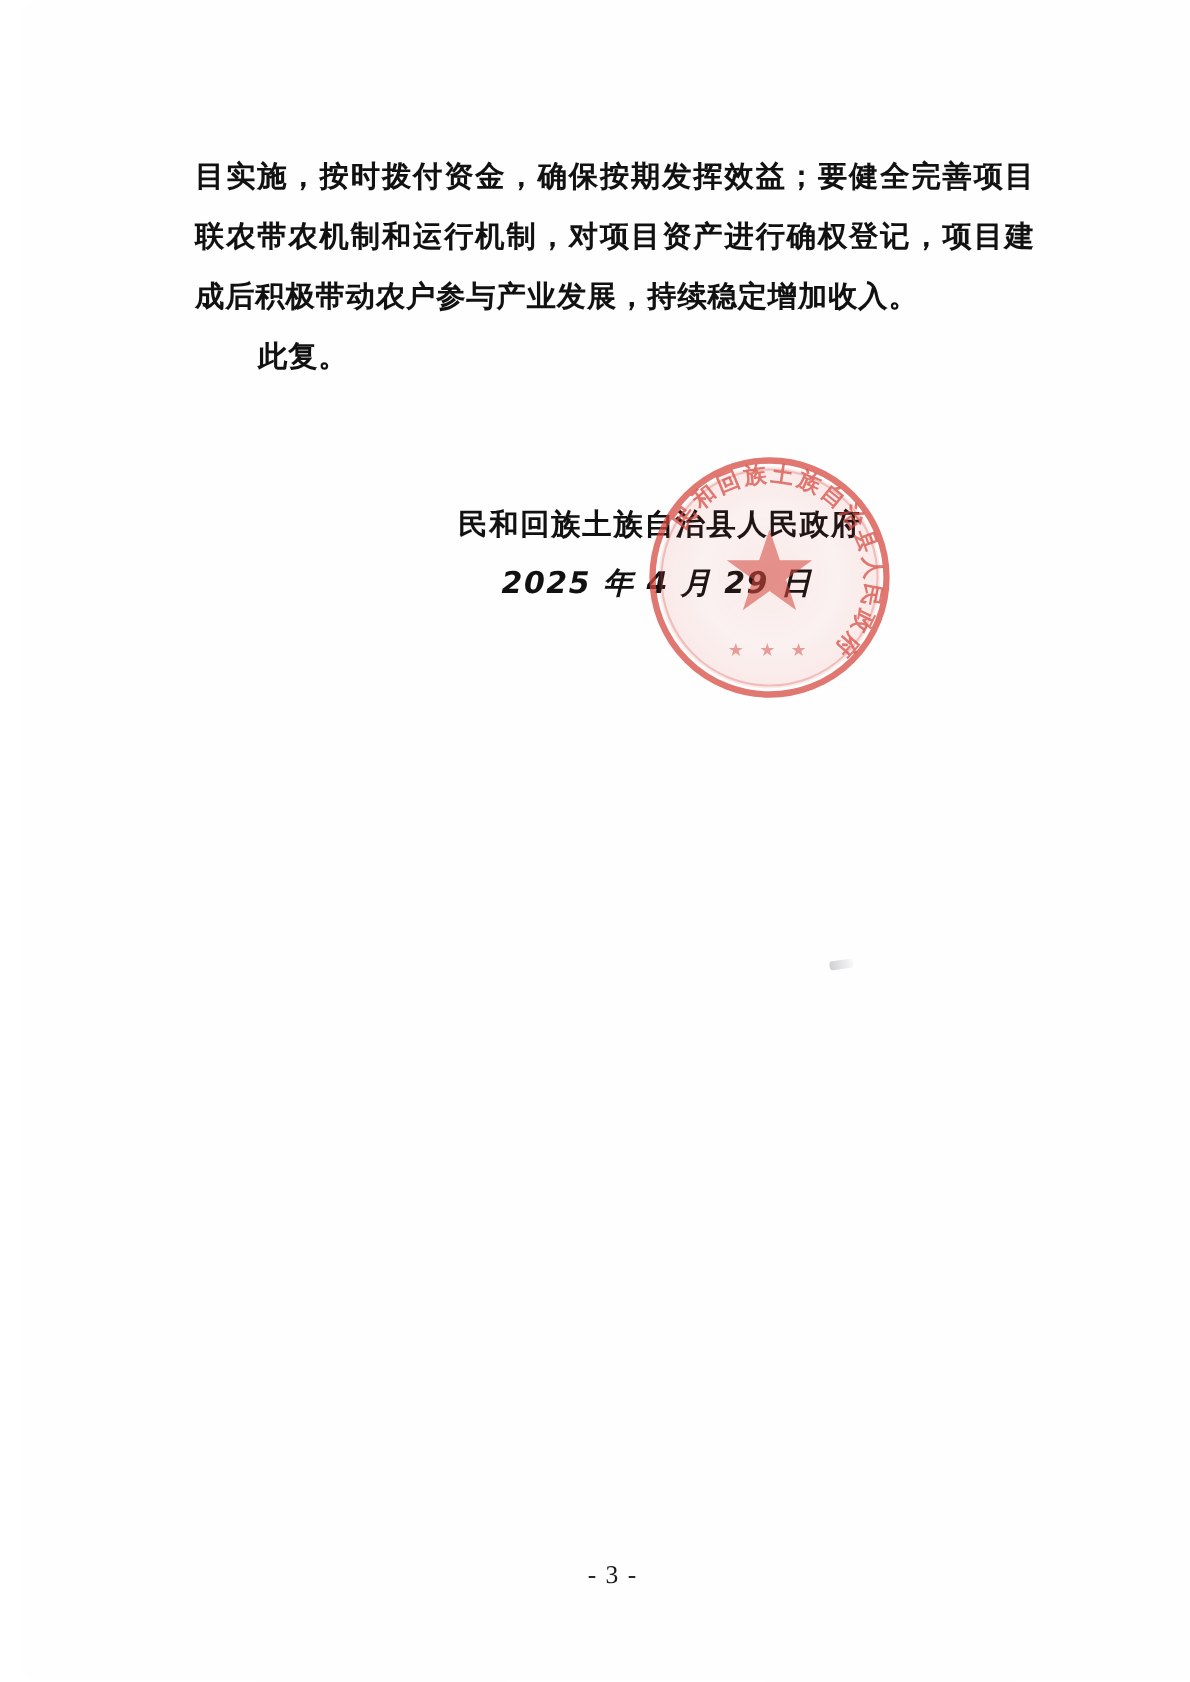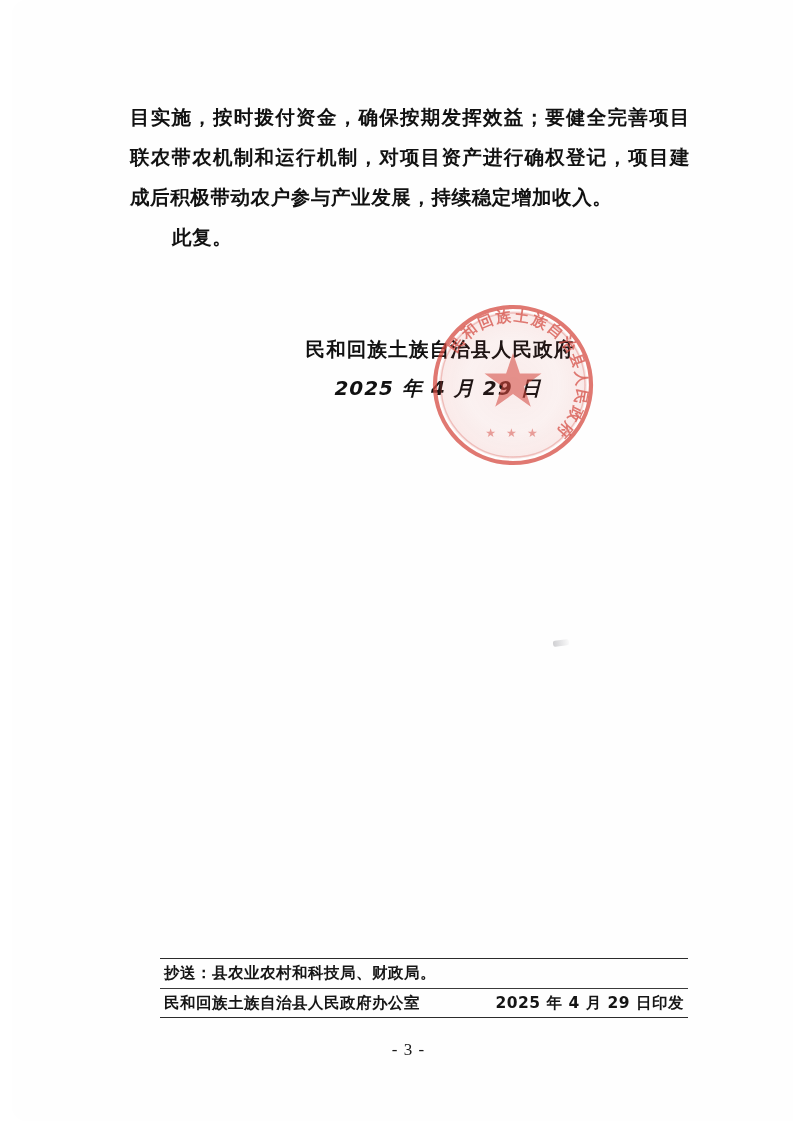--- a/index.html
+++ b/index.html
@@ -175,28 +175,16 @@
       </text>
 
       <polygon fill="#d4483f" fill-opacity="0.62" points="90,58 96.9,78.5 118.5,78.5 101,91.2 107.8,111.8 90,99 72.2,111.8 79,91.2 61.5,78.5 83.1,78.5"></polygon>
 
       <text x="90" y="142" text-anchor="middle" font-family="DejaVu Sans, sans-serif" font-size="12" font-weight="700" fill="#d4483f" fill-opacity="0.55" letter-spacing="3">★ ★ ★</text>
     </svg>
   </div>
 
   <div class="speck"></div>
 
-  <div class="footer">
-    <div class="rule"></div>
-    <div class="footer-row single">
-      <span class="footer-left">抄送：县农业农村和科技局、财政局。</span>
-    </div>
-    <div class="rule thin"></div>
-    <div class="footer-row">
-      <span class="footer-left">民和回族土族自治县人民政府办公室</span>
-      <span class="footer-right">2025 年 4 月 29 日印发</span>
-    </div>
-    <div class="rule"></div>
-  </div>
 
   <div class="page-number">- 3 -</div>
 
 </div>
 
 </body></html>

